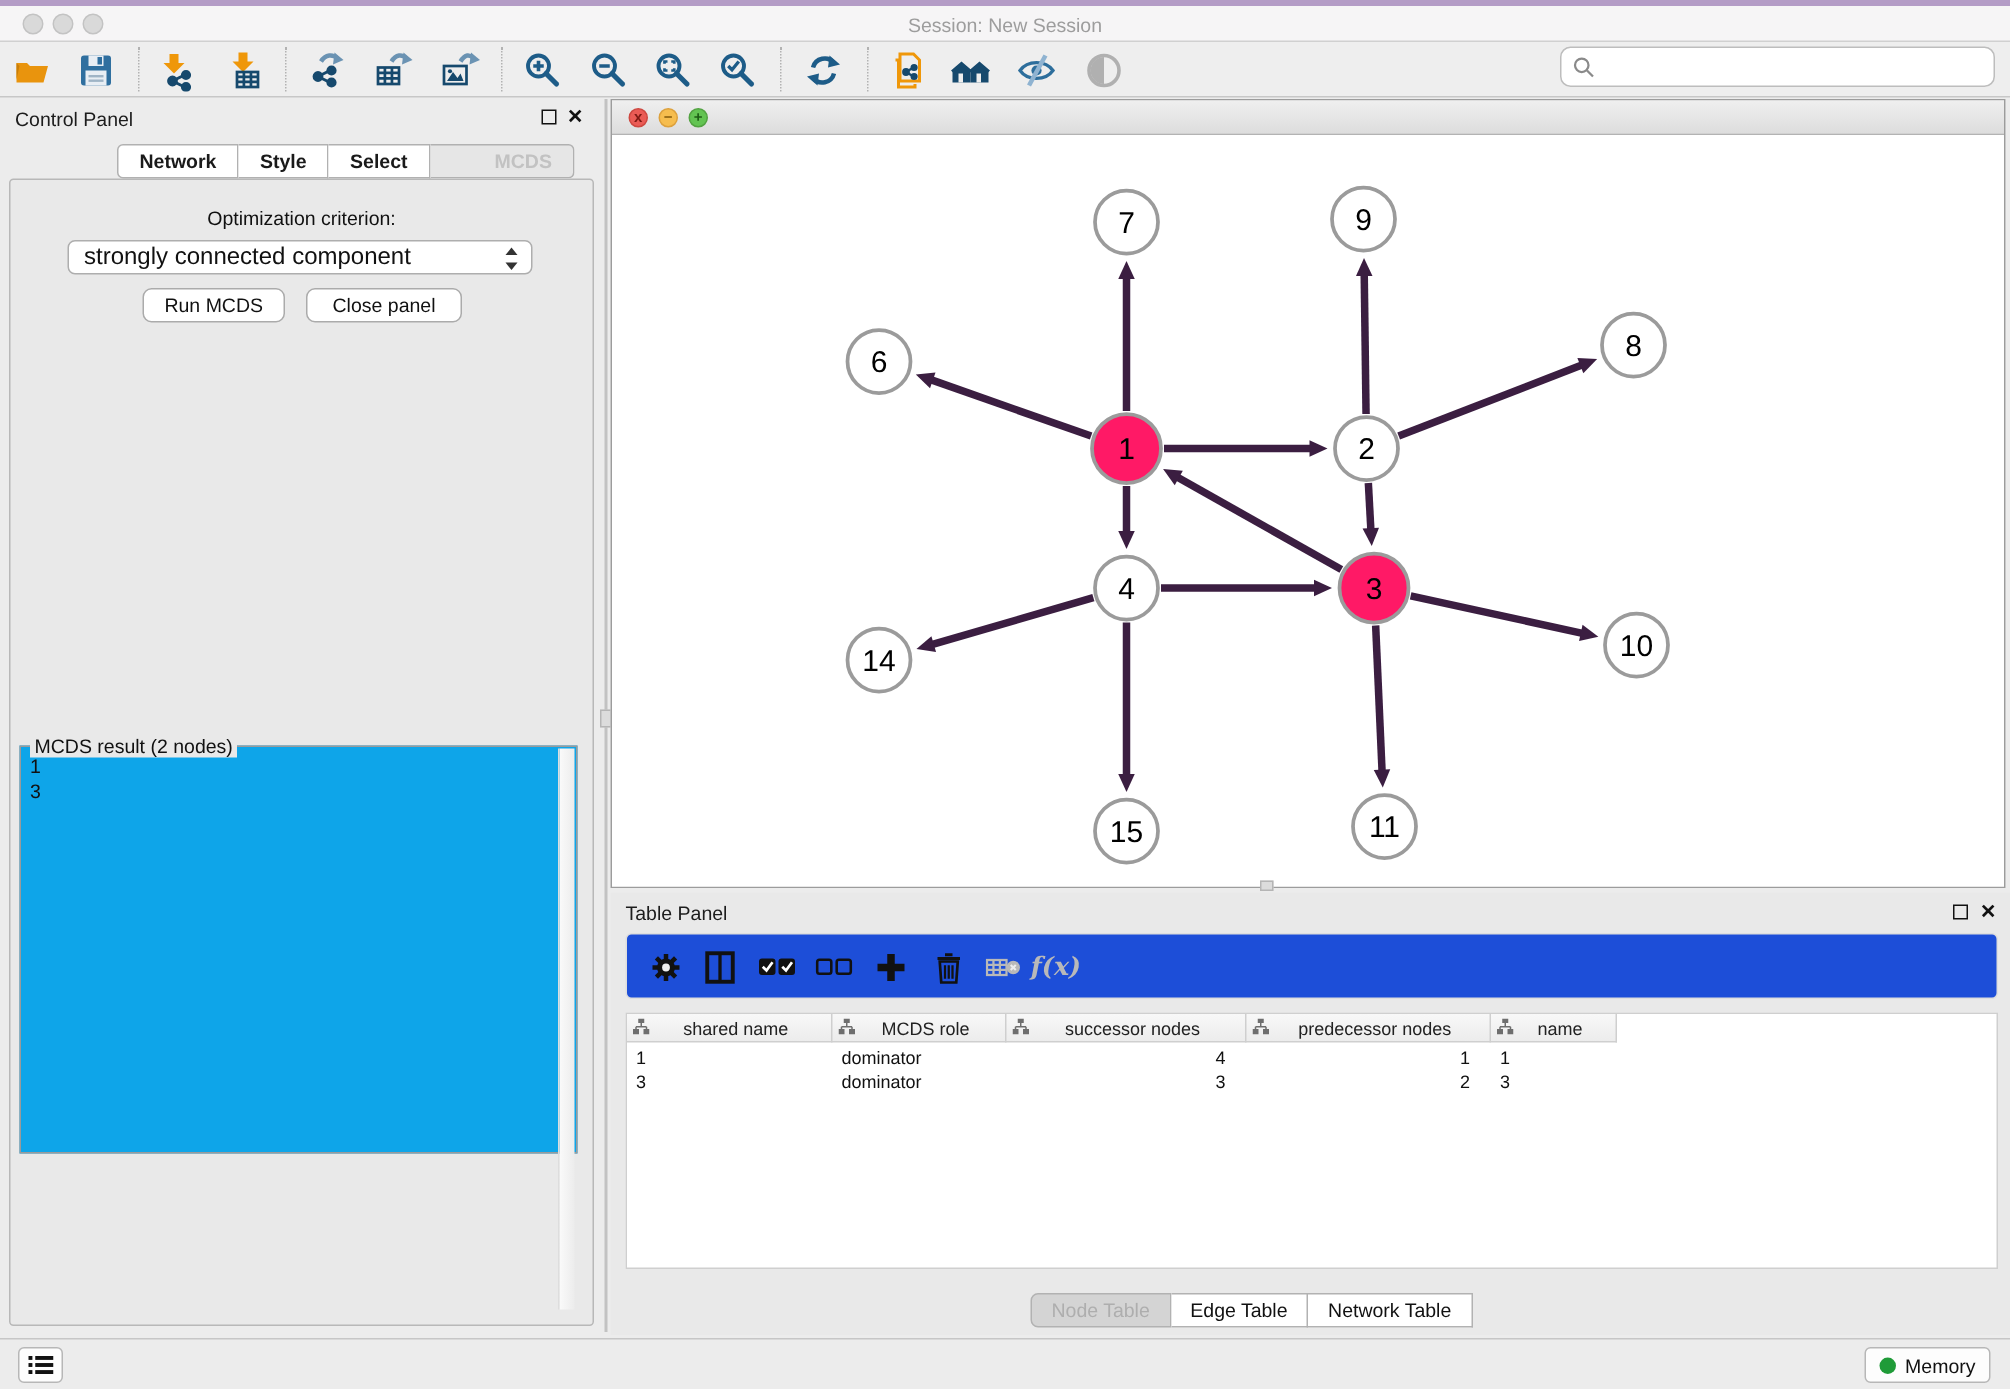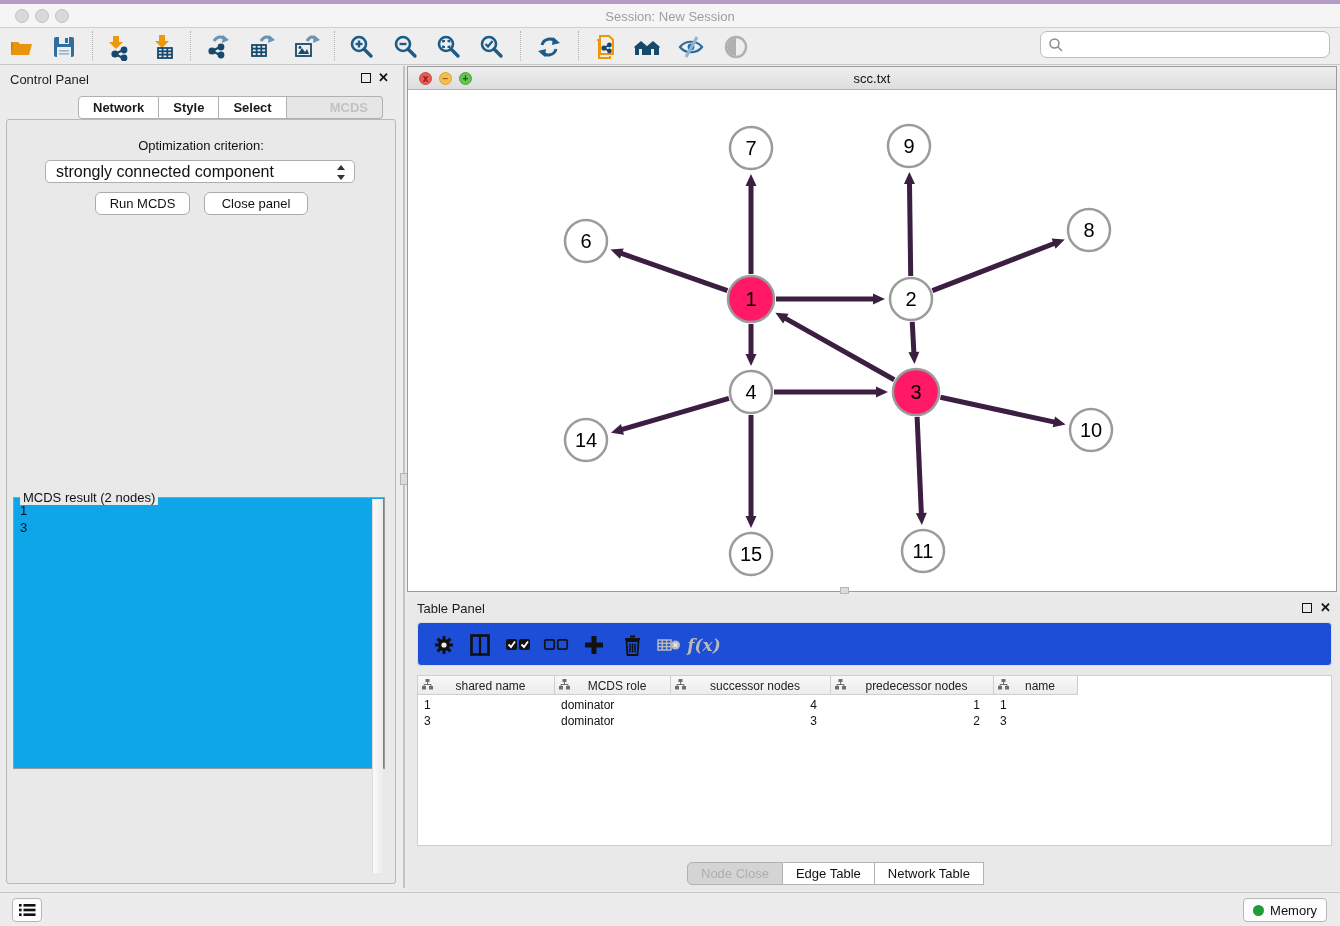--- a/index.html
+++ b/index.html
@@ -293,21 +293,20 @@
 </div>
 
 <div id="v-splitter" class="abs"></div>
 <div id="v-splitter-handle" class="abs"></div>
 
 <div id="net-window" class="abs">
   <div id="net-titlebar">
     <span class="mac-btn" id="net-close">x</span>
     <span class="mac-btn" id="net-min">−</span>
     <span class="mac-btn" id="net-max">+</span>
-    <div id="net-title">scc.txt</div>
   </div>
   <div id="net-canvas">
     <svg width="928" height="501" viewBox="0 0 928 501">
         <line x1="319.41470497484954" y1="200.7094114457047" x2="211.96282483621667" y2="162.93844751818526" stroke="#3b1e41" stroke-width="5"></line>
         <polygon points="202.52870682615648,159.62221209646714 215.67357792017367,158.41292969699577 212.02571895628375,168.79045950806199" fill="#3b1e41"></polygon>
         <line x1="343" y1="184" x2="343" y2="94" stroke="#3b1e41" stroke-width="5"></line>
         <polygon points="343,84 348.5,96 337.5,96" fill="#3b1e41"></polygon>
         <line x1="368" y1="209" x2="467" y2="209" stroke="#3b1e41" stroke-width="5"></line>
         <polygon points="477,209 465,214.5 465,203.5" fill="#3b1e41"></polygon>
         <line x1="343" y1="234" x2="343" y2="266" stroke="#3b1e41" stroke-width="5"></line>
@@ -526,21 +525,21 @@
           <div class="td-cell" style="width: 137px; text-align: left; padding: 0px 0px 0px 6px;">3</div>
           <div class="td-cell" style="width: 116px; text-align: left; padding: 0px 0px 0px 6px;">dominator</div>
           <div class="td-cell" style="width: 160px; text-align: right; padding: 0px 14px 0px 0px;">3</div>
           <div class="td-cell" style="width: 163px; text-align: right; padding: 0px 14px 0px 0px;">2</div>
           <div class="td-cell" style="width: 84px; text-align: left; padding: 0px 0px 0px 6px;">3</div>
         </div>
       </div>
   </div>
 
   <div id="tp-tabs">
-      <div class="tp-tab selected">Node Close</div>
+      <div class="tp-tab selected">Node Table</div>
       <div class="tp-tab">Edge Table</div>
       <div class="tp-tab">Network Table</div>
       <div class="tp-tab">Motifs</div>
     </div>
 </div>
 
 <div id="status-bar" class="abs">
   <div id="list-btn">
     <svg width="18" height="14" viewBox="0 0 18 14">
         <g fill="#111">

